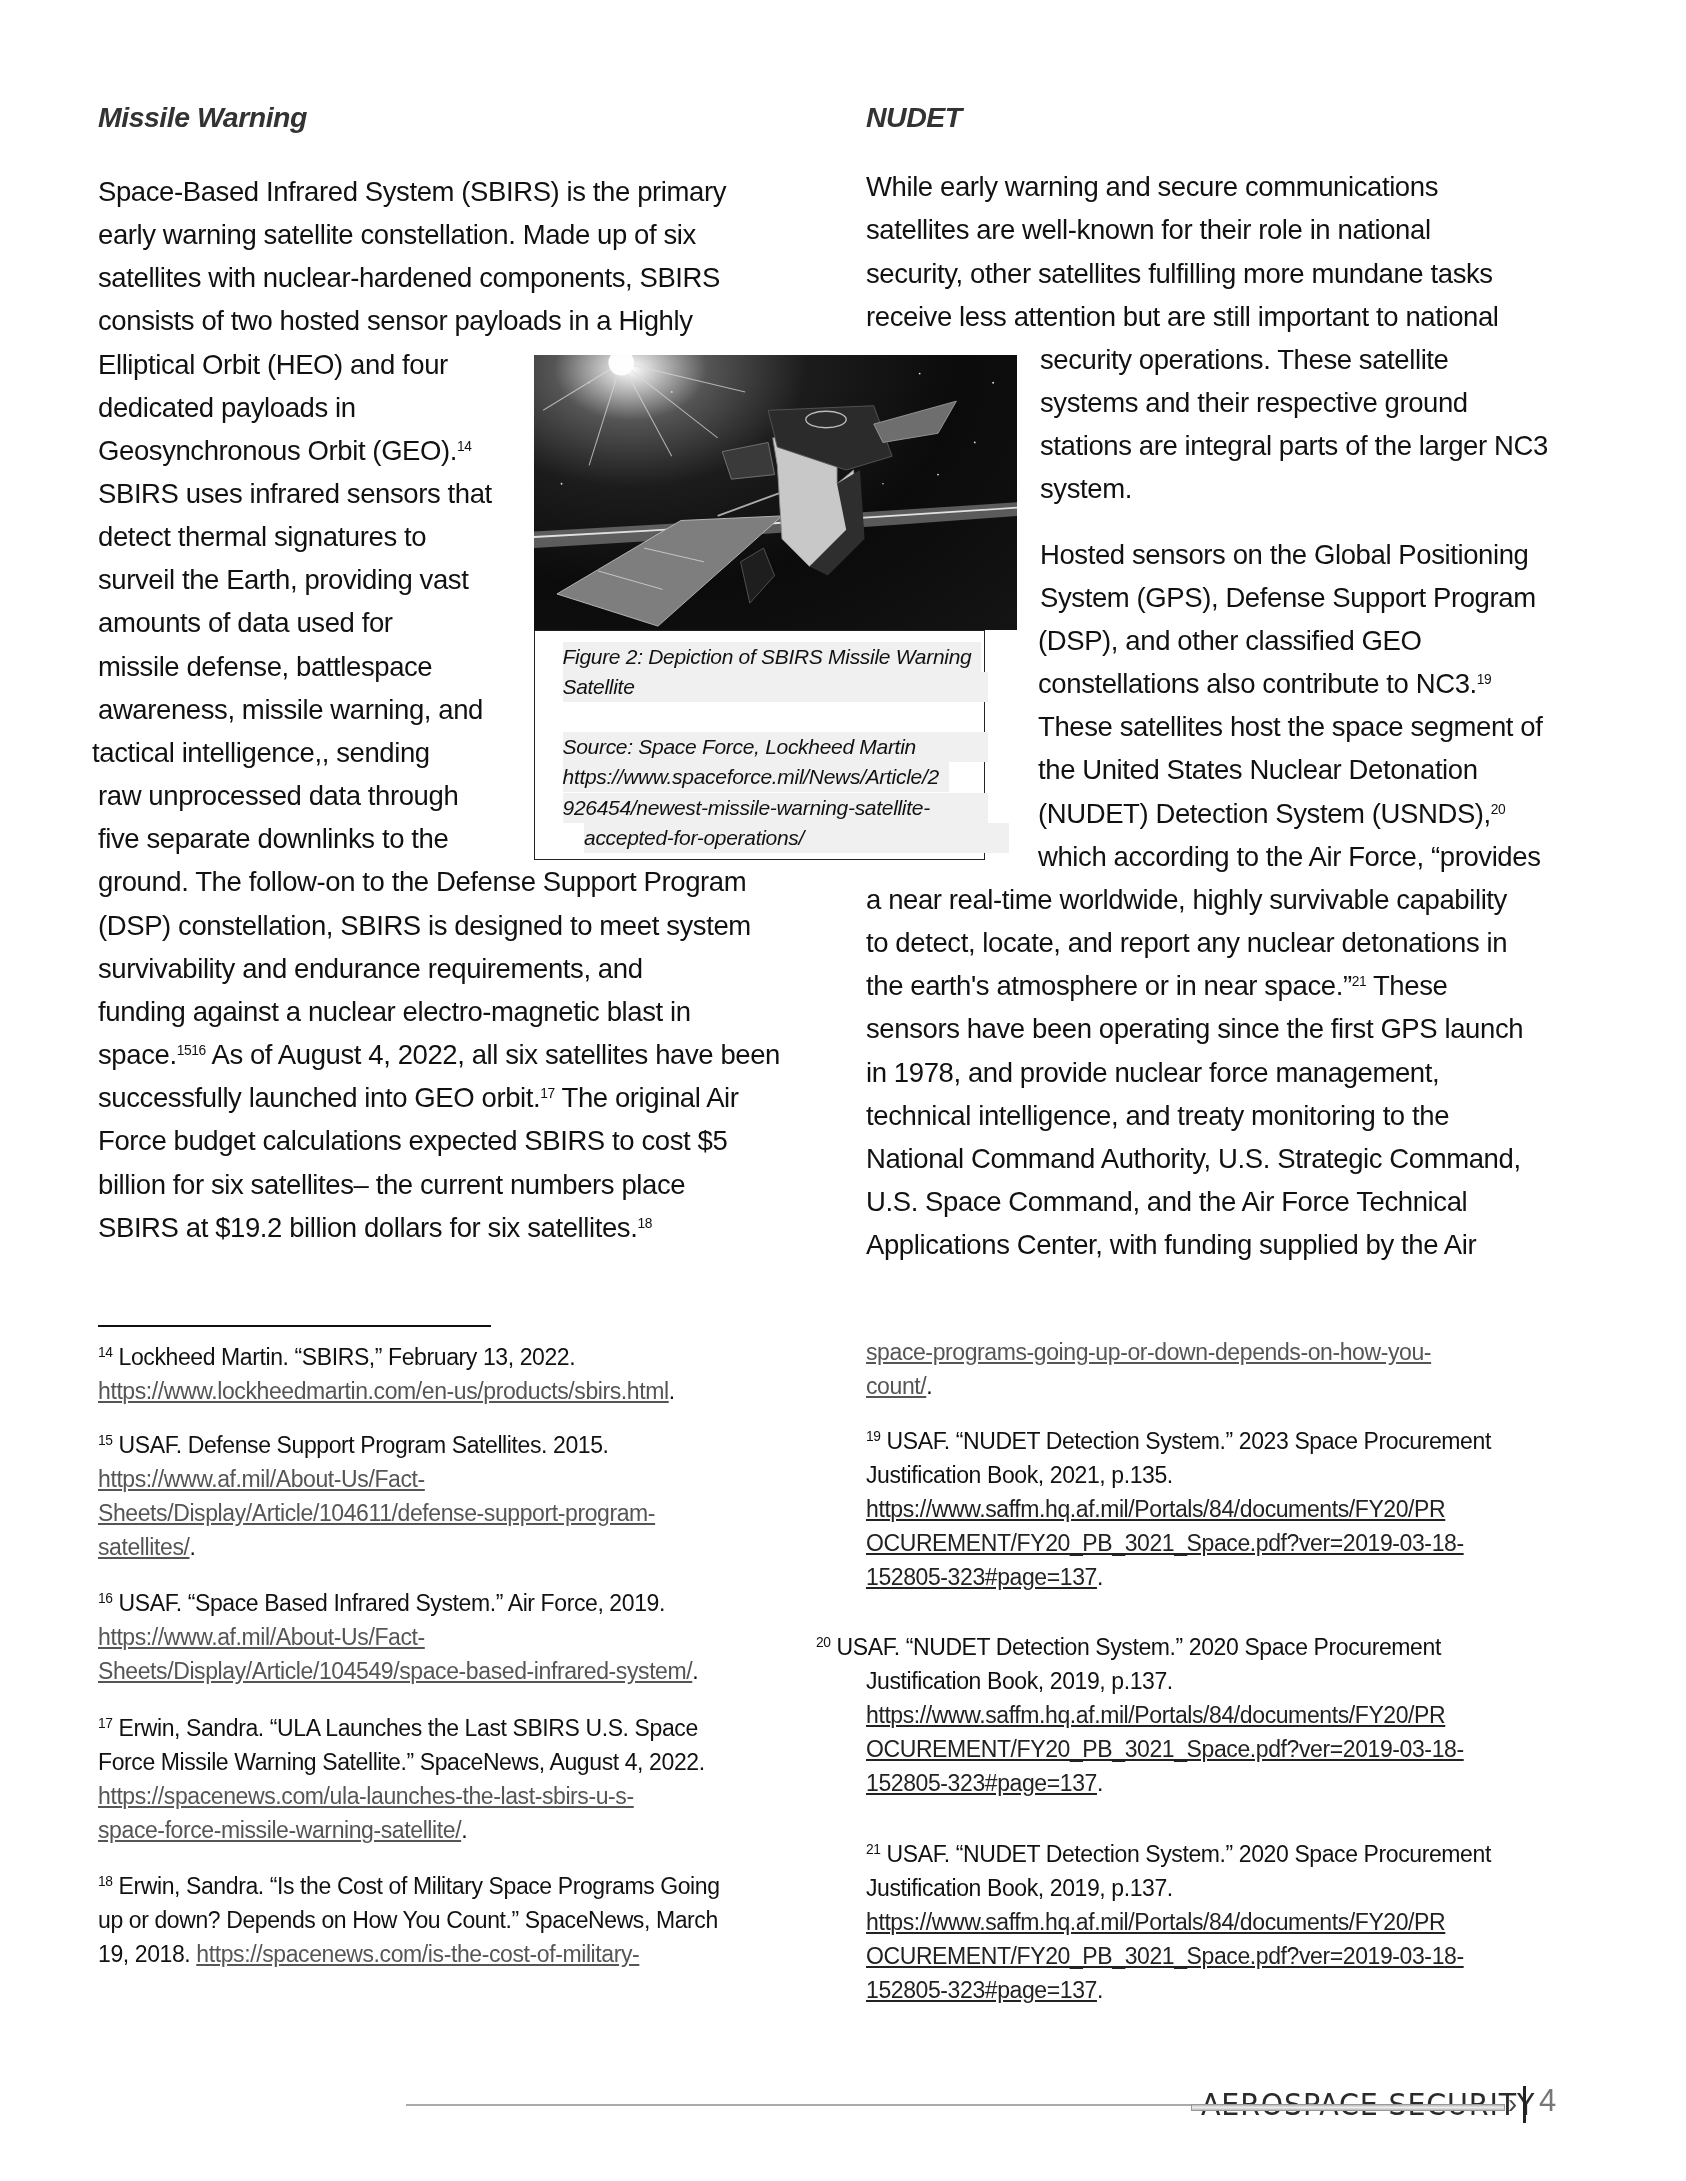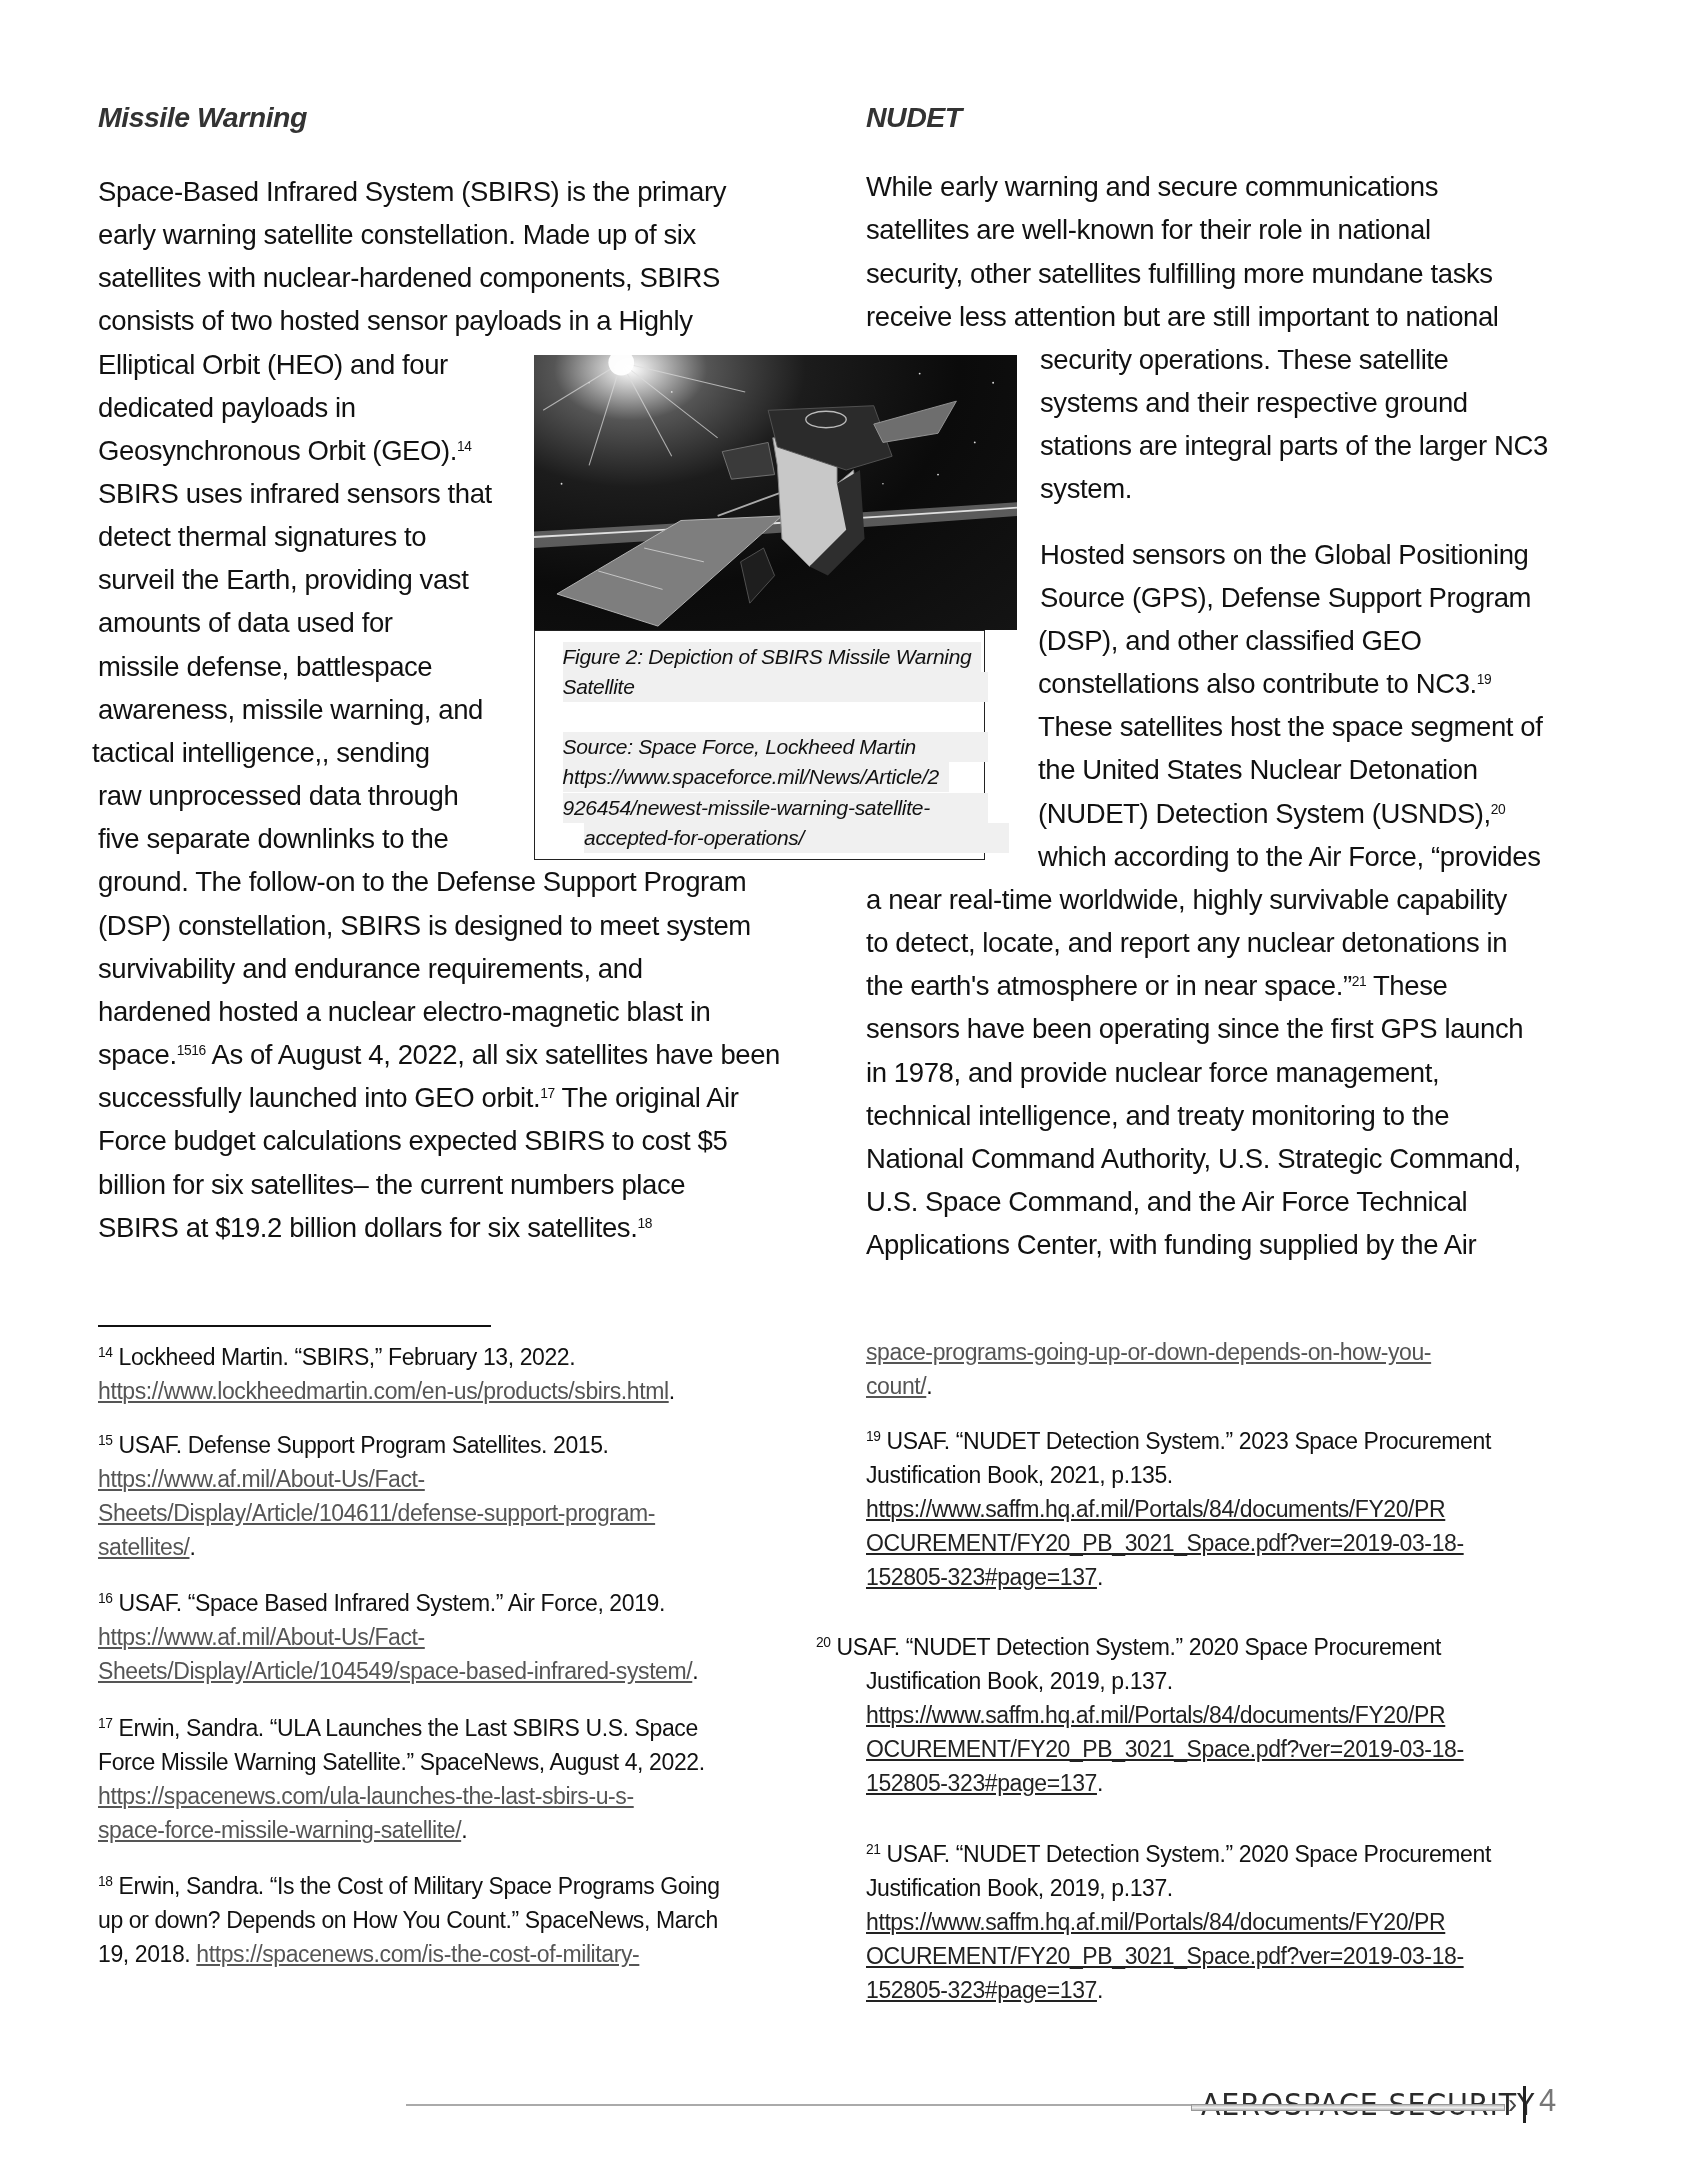--- a/index.html
+++ b/index.html
@@ -54,21 +54,21 @@
   <div class="abs line" style="left:98px; top:558px;">surveil the Earth, providing vast</div>
   <div class="abs line" style="left:98px; top:601px;">amounts of data used for</div>
   <div class="abs line" style="left:98px; top:645px;">missile defense, battlespace</div>
   <div class="abs line" style="left:98px; top:688px;">awareness, missile warning, and</div>
   <div class="abs line" style="left:92px; top:731px;">tactical intelligence,, sending</div>
   <div class="abs line" style="left:98px; top:774px;">raw unprocessed data through</div>
   <div class="abs line" style="left:98px; top:817px;">five separate downlinks to the</div>
   <div class="abs line" style="left:98px; top:860px;">ground. The follow-on to the Defense Support Program</div>
   <div class="abs line" style="left:98px; top:904px;">(DSP) constellation, SBIRS is designed to meet system</div>
   <div class="abs line" style="left:98px; top:947px;">survivability and endurance requirements, and</div>
-  <div class="abs line" style="left:98px; top:990px;">hardened hosted a nuclear electro-magnetic blast in</div>
+  <div class="abs line" style="left:98px; top:990px;">funding against a nuclear electro-magnetic blast in</div>
   <div class="abs line" style="left:98px; top:1033px;">
     <span>space.</span><sup>1516</sup><span> As of August 4, 2022, all six satellites have been</span>
   </div>
   <div class="abs line" style="left:98px; top:1076px;">
     <span>successfully launched into GEO orbit.</span><sup>17</sup><span> The original Air</span>
   </div>
   <div class="abs line" style="left:98px; top:1119px;">Force budget calculations expected SBIRS to cost $5</div>
   <div class="abs line" style="left:98px; top:1163px;">billion for six satellites– the current numbers place</div>
   <div class="abs line" style="left:98px; top:1206px;">
     <span>SBIRS at $19.2 billion dollars for six satellites.</span><sup>18</sup>
@@ -136,21 +136,21 @@
   <div class="abs line" style="left:866px; top:165px;">While early warning and secure communications</div>
   <div class="abs line" style="left:866px; top:208px;">satellites are well-known for their role in national</div>
   <div class="abs line" style="left:866px; top:252px;">security, other satellites fulfilling more mundane tasks</div>
   <div class="abs line" style="left:866px; top:295px;">receive less attention but are still important to national</div>
   <div class="abs line" style="left:1040px; top:338px;">security operations. These satellite</div>
   <div class="abs line" style="left:1040px; top:381px;">systems and their respective ground</div>
   <div class="abs line" style="left:1040px; top:424px;">stations are integral parts of the larger NC3</div>
   <div class="abs line" style="left:1040px; top:467px;">system.</div>
 
   <div class="abs line" style="left:1040px; top:533px;">Hosted sensors on the Global Positioning</div>
-  <div class="abs line" style="left:1040px; top:576px;">Source (GPS), Defense Support Program</div>
+  <div class="abs line" style="left:1040px; top:576px;">System (GPS), Defense Support Program</div>
   <div class="abs line" style="left:1038px; top:619px;">(DSP), and other classified GEO</div>
   <div class="abs line" style="left:1038px; top:662px;">
     <span>constellations also contribute to NC3.</span><sup>19</sup>
   </div>
   <div class="abs line" style="left:1038px; top:705px;">These satellites host the space segment of</div>
   <div class="abs line" style="left:1038px; top:748px;">the United States Nuclear Detonation</div>
   <div class="abs line" style="left:1038px; top:792px;">
     <span>(NUDET) Detection System (USNDS),</span><sup>20</sup>
   </div>
   <div class="abs line" style="left:1038px; top:835px;">which according to the Air Force, “provides</div>

